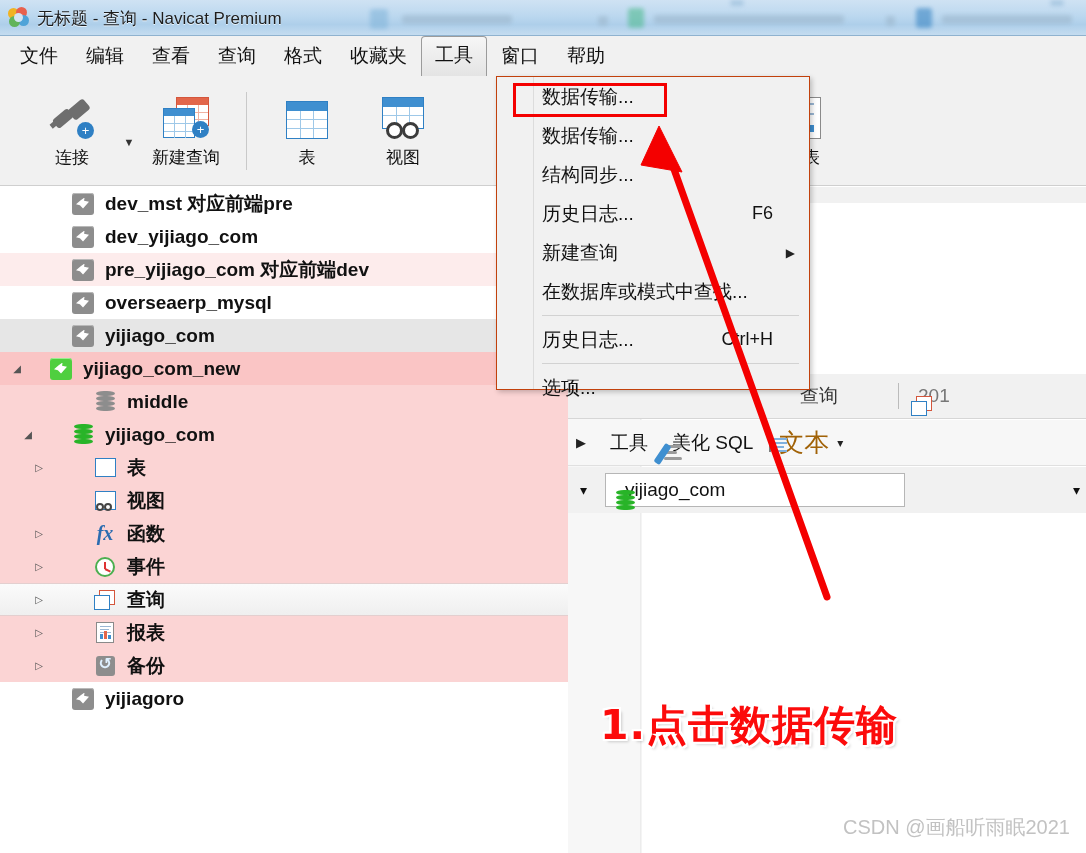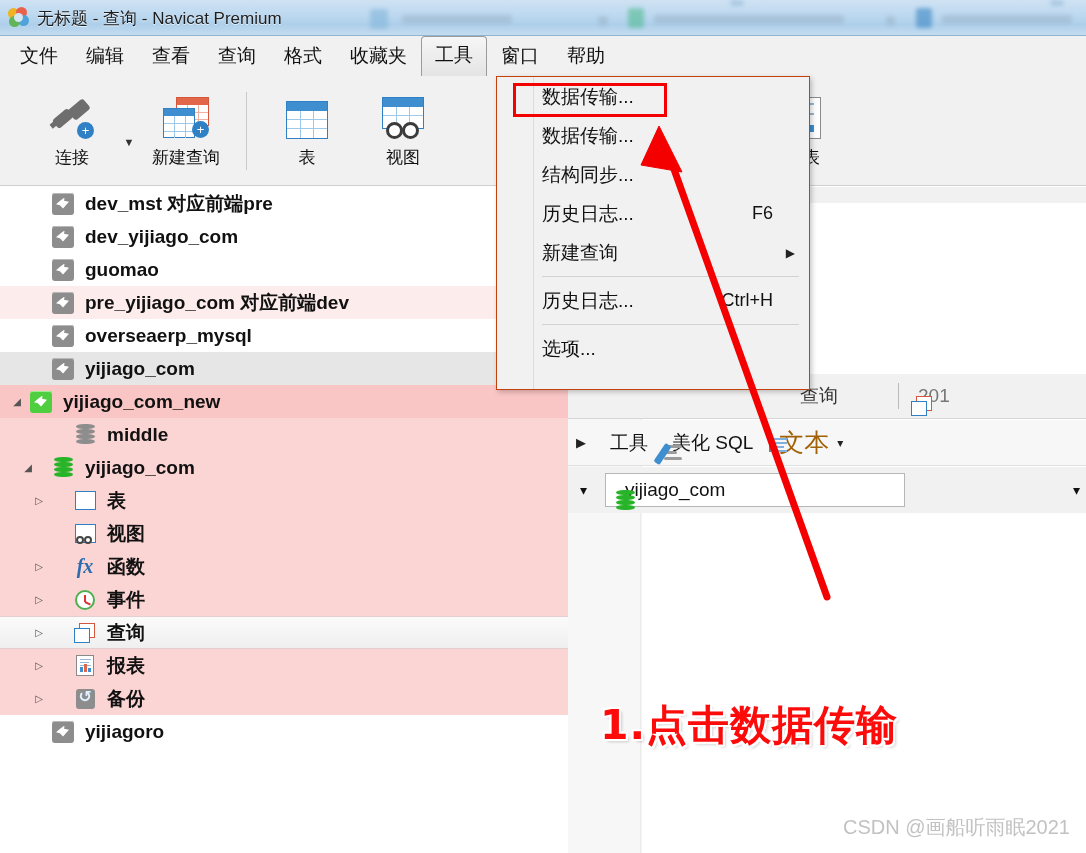--- a/index.html
+++ b/index.html
@@ -85,21 +85,21 @@
     font-size:19px; color:#111; padding-left:6px;
   }
   .trow.pinkL{ background:#fdecec; }
   .trow.pink { background:#fac5c5; }
   .trow.pinkM{ background:#fbd4d4; }
   .trow.grey { background:#e6e6e6; }
   .trow.sel-q{ background:linear-gradient(180deg,#fbfbfb,#efefef); border-top:1px solid #e3cfcf; border-bottom:1px solid #e3cfcf; }
   .tw{ width:22px; display:flex; align-items:center; justify-content:center;
        font-size:10px; color:#555; flex:0 0 auto; }
   .tico{ width:26px; height:24px; margin-right:9px; flex:0 0 auto;
-         display:flex; align-items:center; justify-content:center; }
+         display:flex; align-items:center; justify-content:center;margin-left:20px; }
 
   
   .i-conn{ width:22px;height:22px;border-radius:3px;background:#8d8d8d;position:relative;
            box-shadow:inset 0 1px 0 #b9b9b9; }
   .i-conn.green{ background:#4fcf3f; box-shadow:inset 0 1px 0 #9bef90; }
   .i-conn:before{ content:""; position:absolute; left:4px; top:5px; width:13px;height:11px;
            background:#fff; clip-path:polygon(0% 62%,36% 24%,66% 0%,62% 30%,100% 38%,54% 100%,30% 70%); }
   
   .i-db{ width:19px;height:21px;position:relative; }
   .i-db i{ position:absolute; left:0; width:19px; height:5px; border-radius:50%/60%;
@@ -416,27 +416,20 @@
         </span>
       <span>dev_mst 对应前端pre</span>
     </div>
     <div class="trow">
       <span class="tw" style="width:44px"></span>
       <span class="tico">
           <span class="i-conn"></span>
         </span>
       <span>dev_yijiago_com</span>
     </div>
-    <div class="trow">
-      <span class="tw" style="width:44px"></span>
-      <span class="tico">
-          <span class="i-conn"></span>
-        </span>
-      <span>guomao</span>
-    </div>
     <div class="trow pinkL">
       <span class="tw" style="width:44px"></span>
       <span class="tico">
           <span class="i-conn"></span>
         </span>
       <span>pre_yijiago_com 对应前端dev</span>
     </div>
     <div class="trow">
       <span class="tw" style="width:44px"></span>
       <span class="tico">
@@ -622,20 +615,23 @@
       <span>结构同步...</span>
     </div>
   <div class="dd-item">
     <span>历史日志...</span>
     <span class="accel">F6</span>
   </div>
   <div class="dd-item">
     <span>新建查询</span>
     <span class="sub">▶</span>
   </div>
+  <div class="dd-item">
+      <span>在数据库或模式中查找...</span>
+    </div>
   <div class="dd-sep"></div>
   <div class="dd-item">
     <span>历史日志...</span>
     <span class="accel">Ctrl+H</span>
   </div>
   <div class="dd-sep"></div>
   <div class="dd-item">
       <span>选项...</span>
     </div>
 </div>

